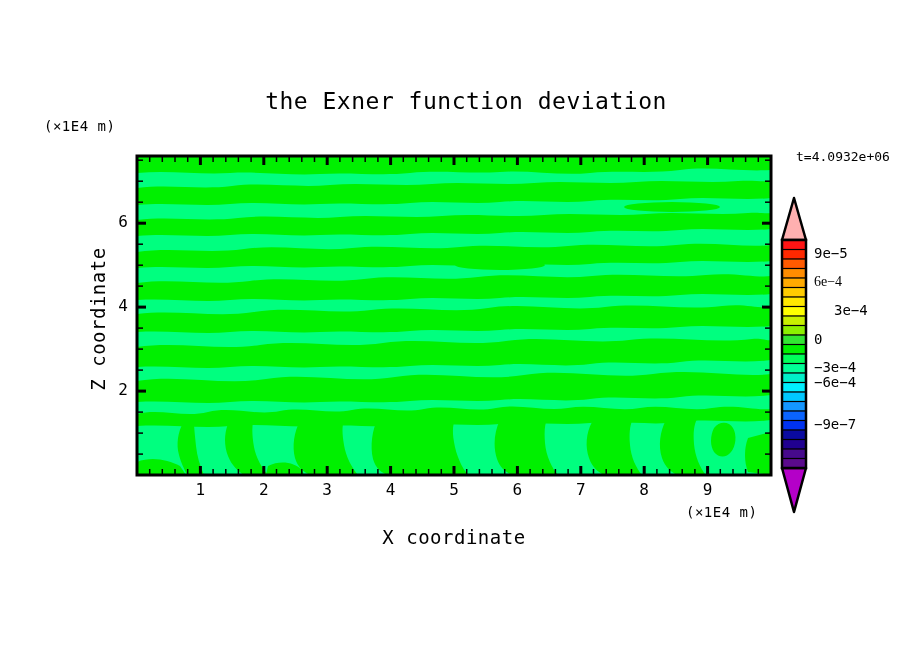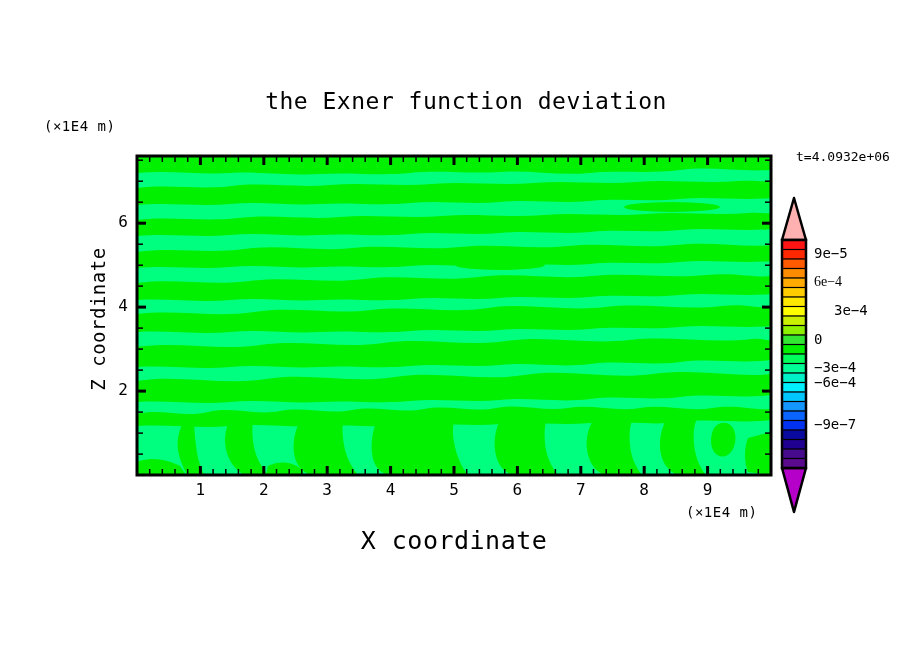--- a/index.html
+++ b/index.html
@@ -42,21 +42,21 @@
   }
   #x-unit-label {
     left: 686px; top: 504px;
     font-size: 14px;
     letter-spacing: 0.5px;
   }
   #x-axis-title {
     left: 136px; top: 526px;
     width: 636px;
     text-align: center;
-    font-size: 25px;
+    font-size: 19px;
     letter-spacing: 0.5px;
   }
   #y-axis-title {
     left: -22px; top: 308px;
     width: 240px;
     text-align: center;
     font-size: 19px;
     letter-spacing: 0.5px;
     transform: rotate(-90deg);
     transform-origin: center center;

